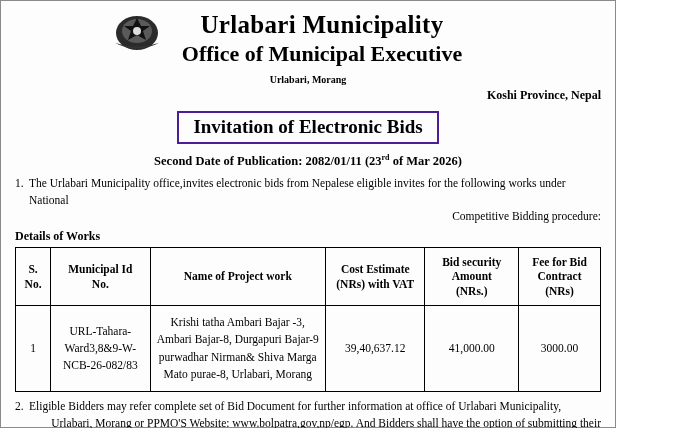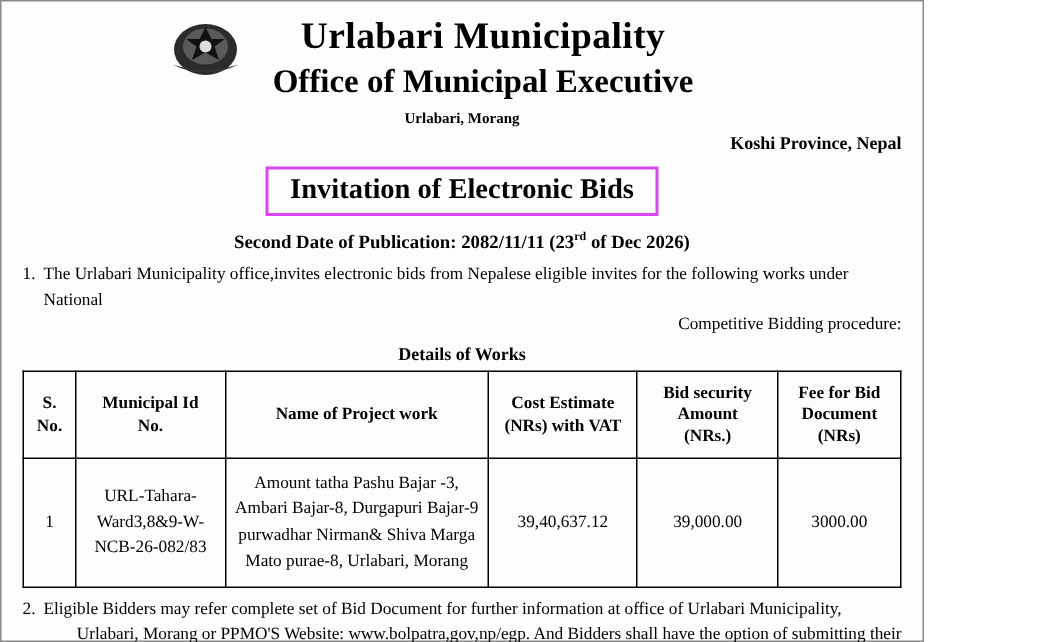--- a/index.html
+++ b/index.html
@@ -64,21 +64,21 @@
     margin-top: 3px;
     text-align: right;
   }
 
   .invitation-wrap {
     text-align: center;
     margin-top: 8px;
   }
   .invitation {
     display: inline-block;
-    border: 2px solid #d946ef;
+    border: 2px solid #4c1d95;
     padding: 3px 14px 4px 14px;
     font-size: 19px;
     font-weight: bold;
   }
 
   .pubdate {
     text-align: center;
     font-size: 12.5px;
     font-weight: bold;
     margin-top: 9px;
@@ -99,21 +99,21 @@
     left: 0;
     top: 0;
   }
   .para .indent2 {
     display: block;
     padding-left: 8px;
     text-align: right;
   }
 
   .details-title {
-    text-align: center;
+    text-align: left;
     font-size: 12px;
     font-weight: bold;
     margin-top: 4px;
     margin-bottom: 3px;
   }
 
   
   table.works {
     border-collapse: collapse;
     width: 100%;
@@ -164,21 +164,21 @@
     <div class="org-title">Urlabari Municipality</div>
     <div class="org-sub">Office of Municipal Executive</div>
     <div class="org-city">Urlabari, Morang</div>
     <div class="org-province">Koshi  Province, Nepal</div>
 
     <div class="invitation-wrap">
       <span class="invitation">Invitation of Electronic Bids</span>
     </div>
 
     <div class="pubdate">
-      <span>Second Date of Publication: 2082/11/11 (23</span><sup>rd</sup><span> of Dec 2026)</span>
+      <span>Second Date of Publication: 2082/01/11 (23</span><sup>rd</sup><span> of Mar 2026)</span>
     </div>
   </div>
 
   <div class="para">
     <span class="num">1.</span>
     <span>The Urlabari Municipality office,invites electronic bids from Nepalese eligible invites for the following works under National</span>
     <span class="indent2">Competitive Bidding procedure:</span>
   </div>
 
   <div class="details-title">Details of Works</div>
@@ -199,41 +199,41 @@
           <div>Cost Estimate</div>
           <div>(NRs) with VAT</div>
         </th>
         <th class="col-bid">
           <div>Bid security</div>
           <div>Amount</div>
           <div>(NRs.)</div>
         </th>
         <th class="col-fee">
           <div>Fee for Bid</div>
-          <div>Document</div>
+          <div>Contract</div>
           <div>(NRs)</div>
         </th>
       </tr>
     </thead>
     <tbody>
       <tr>
         <td>1</td>
         <td>
           <div>URL-Tahara-</div>
           <div>Ward3,8&amp;9-W-</div>
           <div>NCB-26-082/83</div>
         </td>
         <td>
-          <div>Amount tatha Pashu Bajar -3,</div>
+          <div>Krishi tatha Ambari Bajar -3,</div>
           <div>Ambari Bajar-8, Durgapuri Bajar-9</div>
           <div>purwadhar Nirman&amp; Shiva Marga</div>
           <div>Mato purae-8, Urlabari, Morang</div>
         </td>
         <td>39,40,637.12</td>
-        <td>39,000.00</td>
+        <td>41,000.00</td>
         <td>3000.00</td>
       </tr>
     </tbody>
   </table>
 
   <div class="para">
     <span class="num">2.</span>
     <span>Eligible Bidders may refer complete set of Bid Document for  further information at office of  Urlabari Municipality,</span>
     <span class="indent2">Urlabari, Morang or PPMO'S Website: www.bolpatra,gov,np/egp. And Bidders shall have the option of submitting their</span>
     <span class="indent2">bids electronically only.</span>

